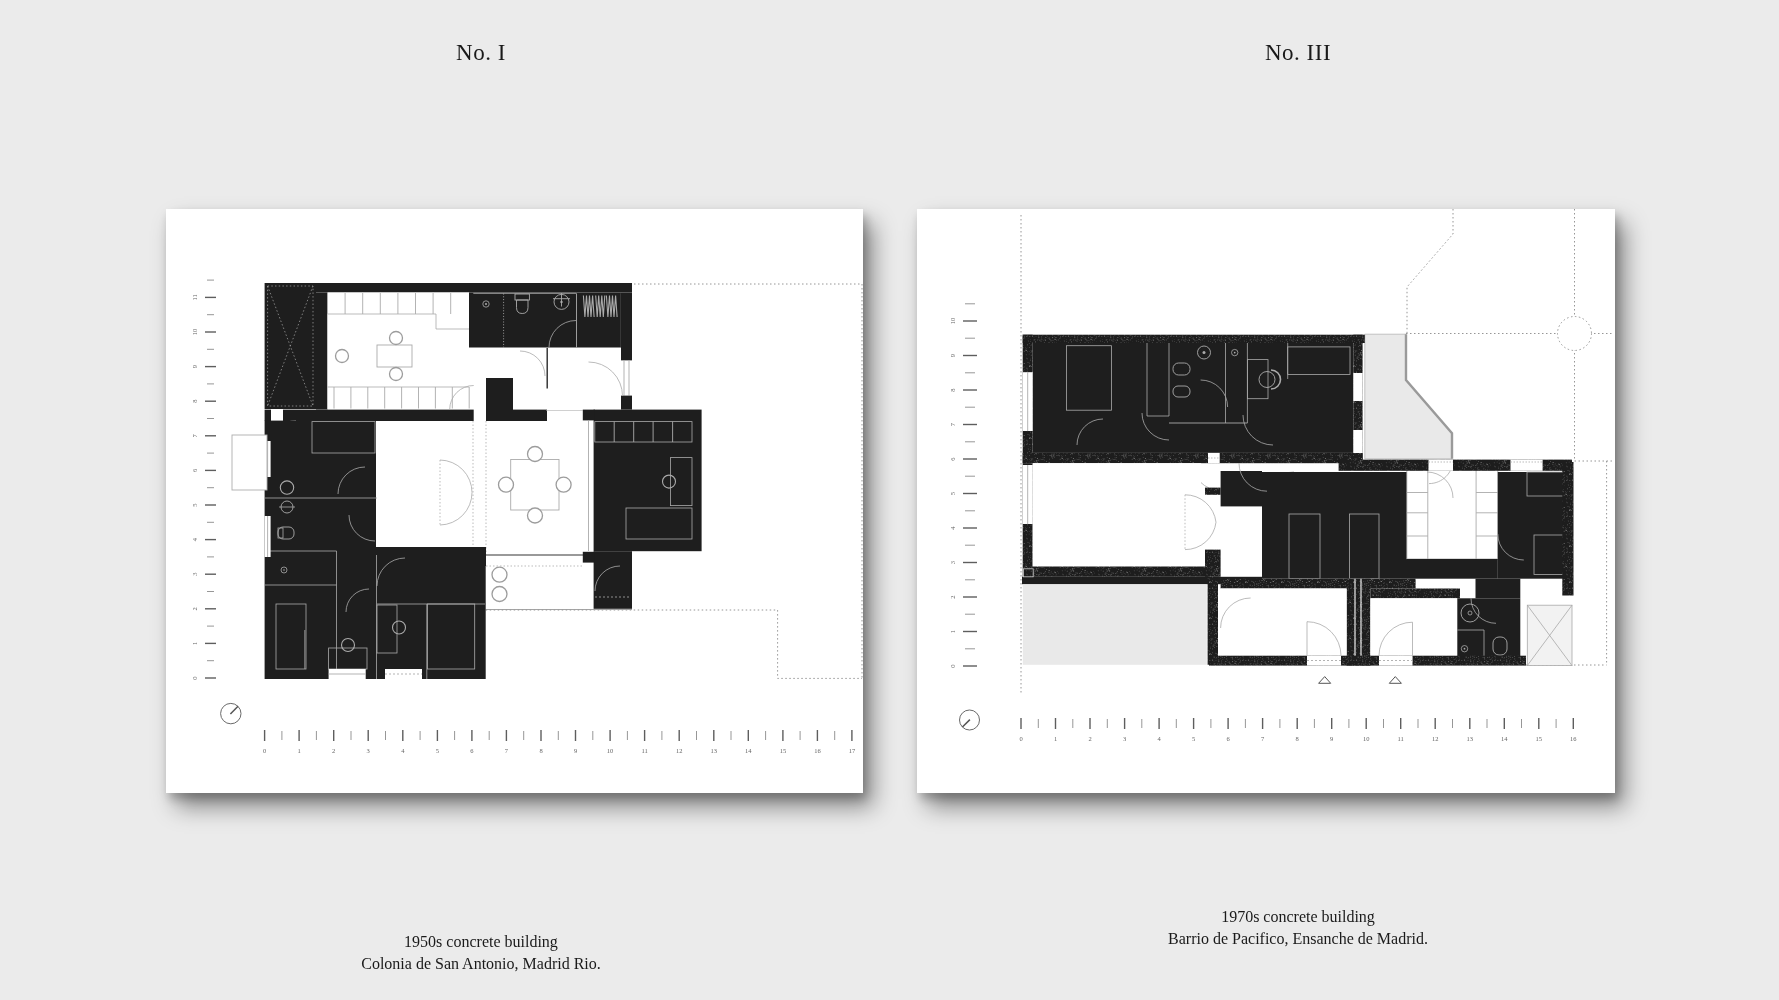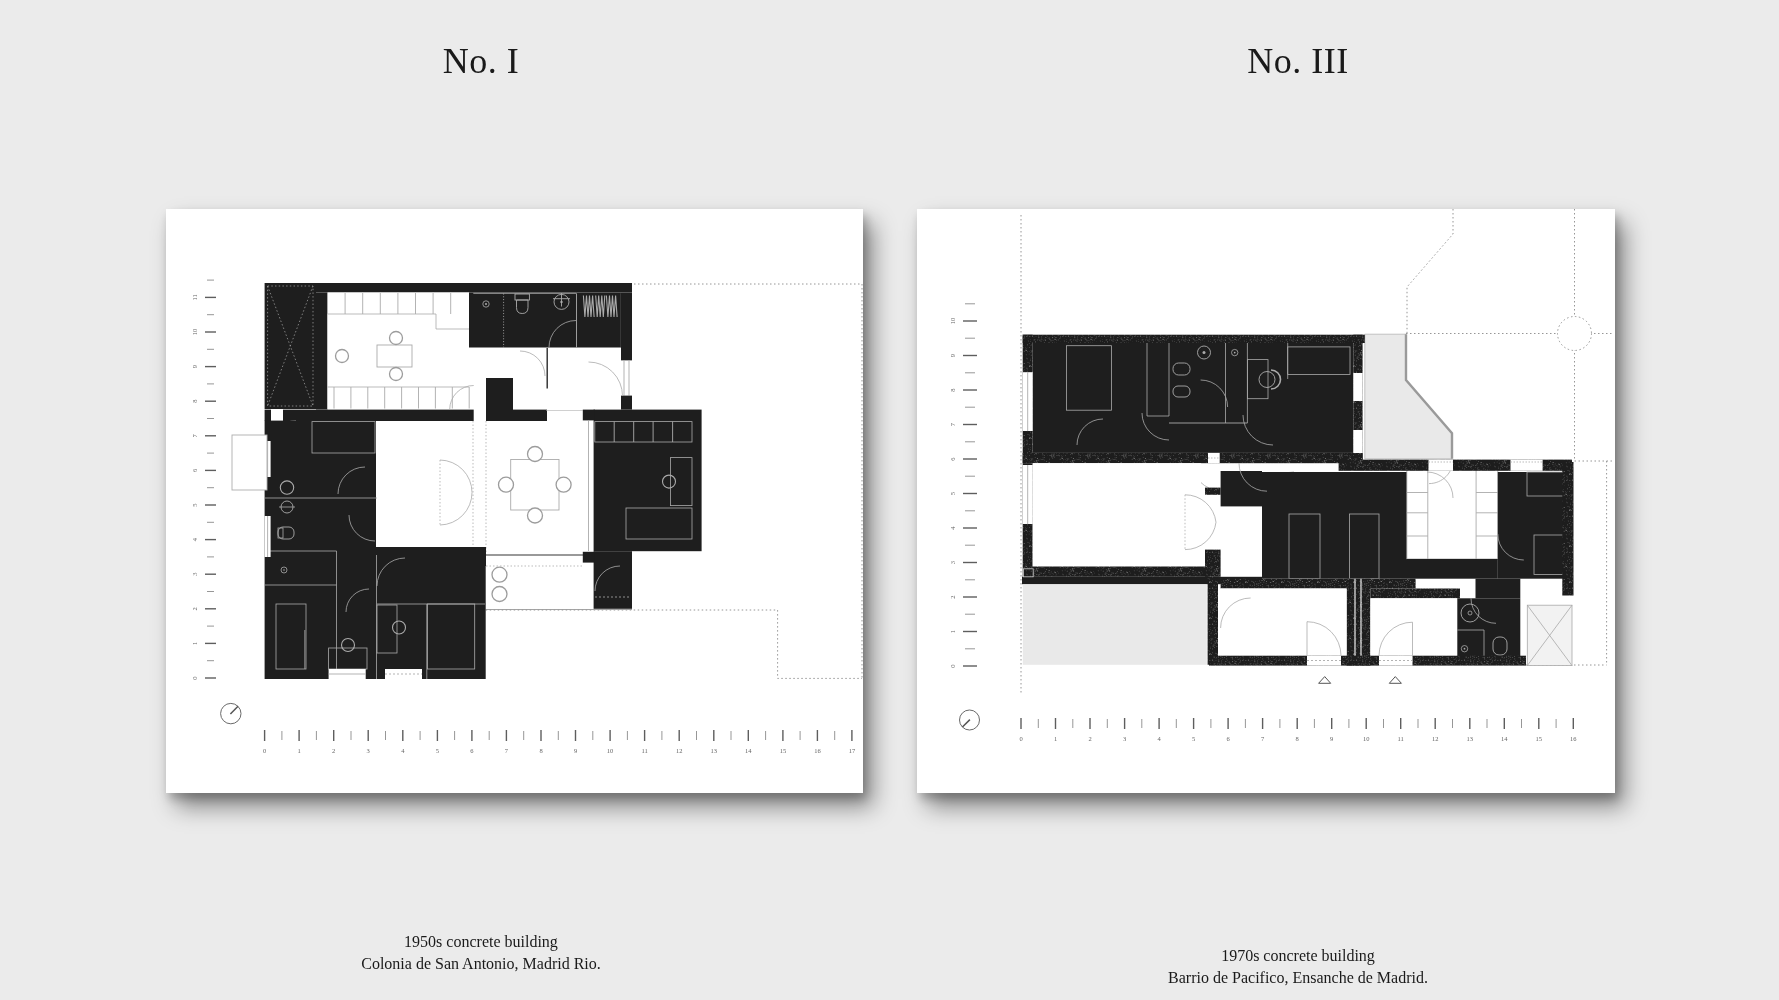--- a/index.html
+++ b/index.html
@@ -1,19 +1,19 @@
 <!DOCTYPE html>
 <html><head>
 <meta charset="utf-8">
 <title>Floor plans</title>
 <style>
   html,body { margin:0; padding:0; background:#ebebeb; width:1779px; height:1000px; overflow:hidden; }
   body { font-family:"Liberation Serif", serif; color:#1a1a1a; position:relative; }
   .card { position:absolute; background:#fff; box-shadow: 10px 14px 22px rgba(0,0,0,0.42), 3px 6px 9px rgba(0,0,0,0.22); }
-  .title { position:absolute; font-size:36px; letter-spacing:0.5px; text-align:center; transform:translateX(-50%); white-space:nowrap; }
+  .title { position:absolute; font-size:23px; letter-spacing:0.5px; text-align:center; transform:translateX(-50%); white-space:nowrap; }
   .caption { position:absolute; font-size:16px; line-height:21.5px; text-align:center; transform:translateX(-50%); white-space:nowrap; }
 </style>
 </head>
 <body>
 
 <div class="title" style="left:481px; top:40px;">No. I</div>
 
 <div class="title" style="left:1298px; top:40px;text-align:right;">No. III</div>
 
 <div class="card" style="left:166px; top:209px; width:697px; height:584px;">
@@ -1260,13 +1260,13 @@
 
 <g>
         <path d="M 322 254.2 A 28 28 0 0 0 350 282.2" fill="none" stroke="#aaaaaa" stroke-width="0.8"></path>
         <path d="M 510 263 A 26 26 0 0 1 536 289" fill="none" stroke="#aaaaaa" stroke-width="0.8"></path>
       </g>
 </svg>
 </div>
 
 <div class="caption" style="left:481px; top:931px;">1950s concrete building<br>Colonia de San Antonio, Madrid Rio.</div>
 
-<div class="caption" style="left:1298px; top:945px;">1970s concrete building<br>Barrio de Pacifico, Ensanche de Madrid.</div>
+<div class="caption" style="left:1298px; top:906px;">1970s concrete building<br>Barrio de Pacifico, Ensanche de Madrid.</div>
 
 </body></html>

